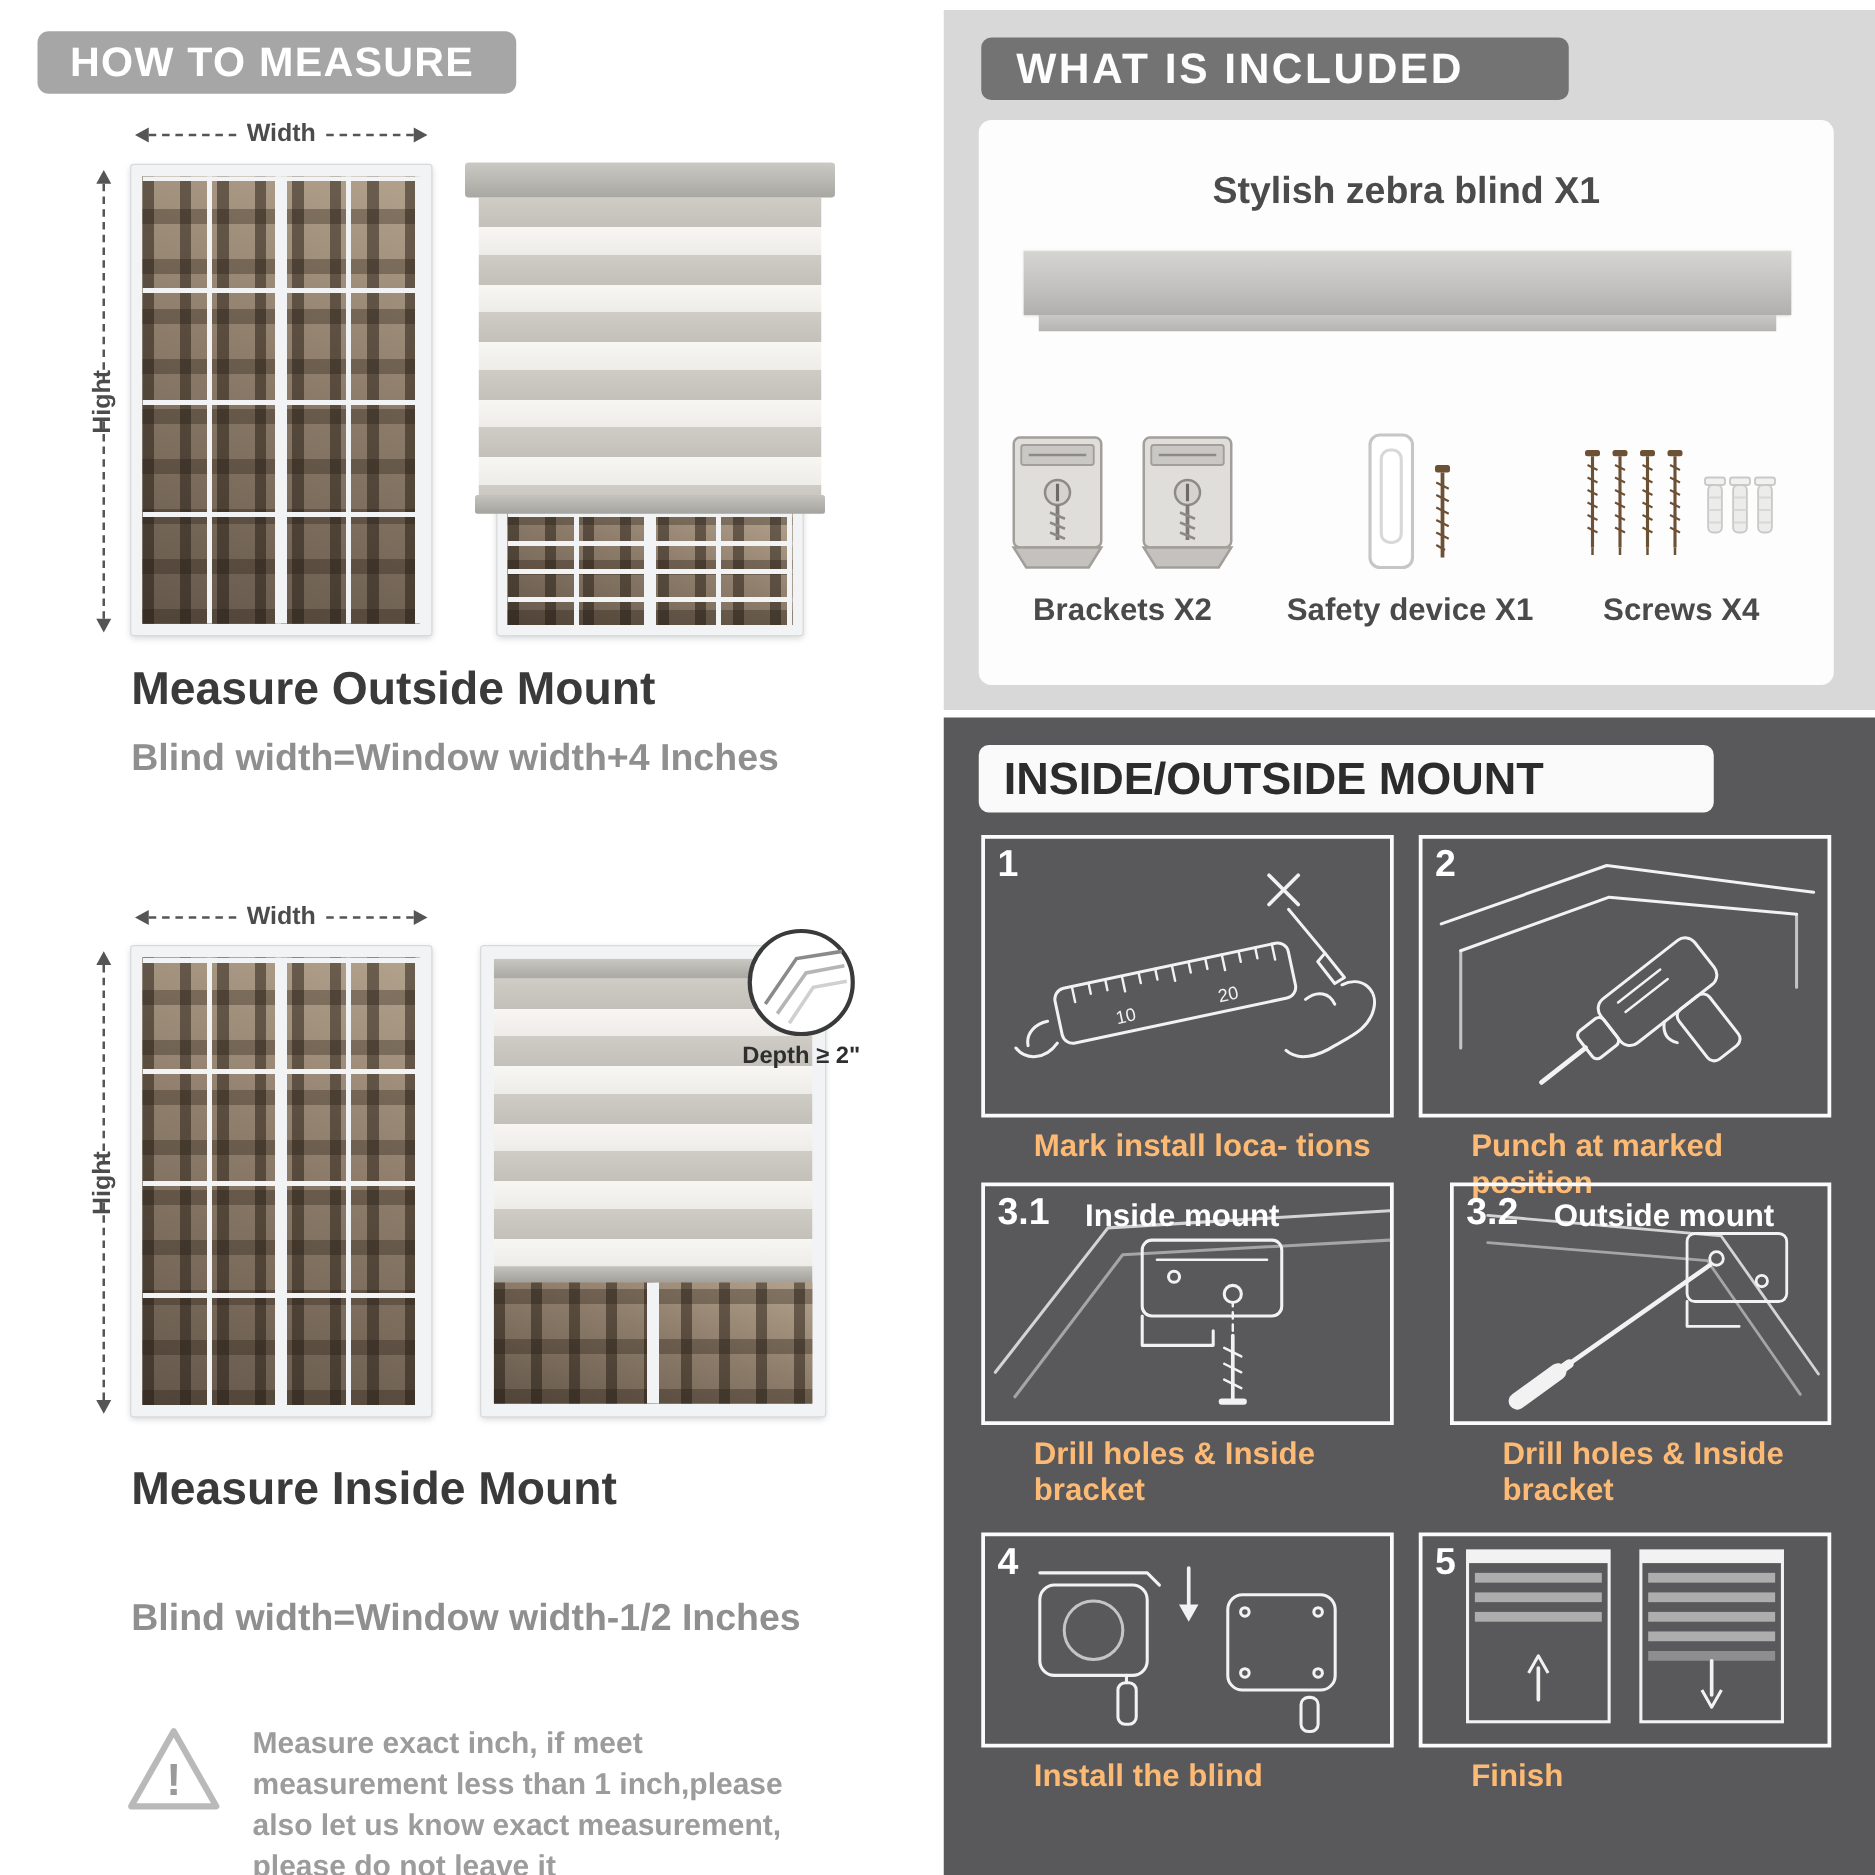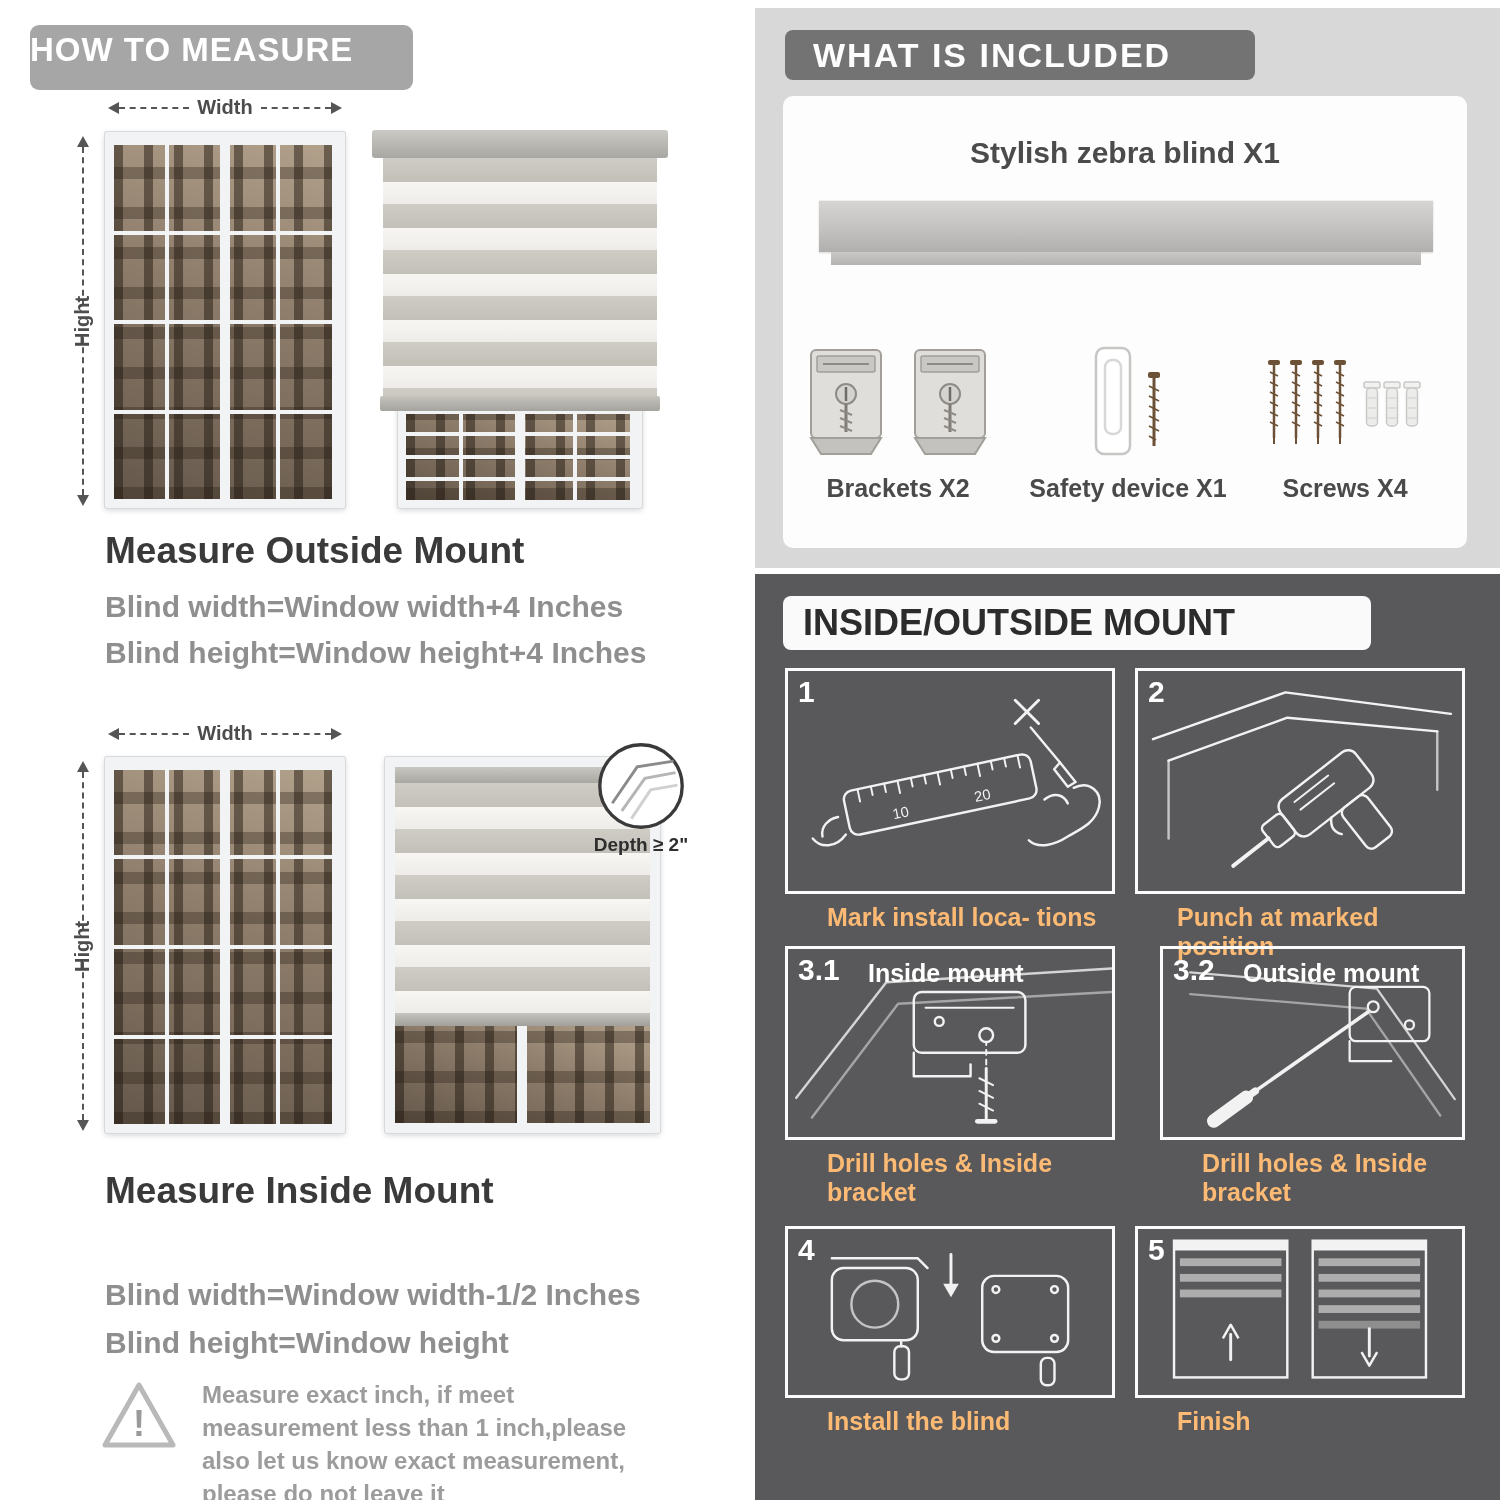--- a/index.html
+++ b/index.html
@@ -1,22 +1,22 @@
 <!DOCTYPE html>
 <html><head>
 <meta charset="utf-8">
 <style>
   * { margin:0; padding:0; box-sizing:border-box; }
   body { background:#ffffff; font-family:"Liberation Sans", sans-serif; }
   .canvas { position:relative; width:1500px; height:1500px; background:#ffffff; overflow:hidden; }
 
   
-  .header-pill { position:absolute; left:30px; top:25px; width:383px; height:65px;
+  .header-pill { position:absolute; left:30px; top:25px; width:383px; height:50px;
     background:#a6a6a6; border-radius:9px; color:#ffffff; font-size:33px; font-weight:bold;
-    line-height:50px; letter-spacing:1px; }
+    line-height:50px; padding-left:26px; letter-spacing:1px; }
 
   .win { position:absolute; background:#f1f3f5; border-radius:2px; padding:9px;
     box-shadow:0 0 0 1px #d8dadc, 0 2px 6px rgba(0,0,0,.18); }
   .win .panes { position:relative; width:100%; height:100%; overflow:hidden; }
   .photo { background-color:#8d7c6a;
     background-image:
       repeating-linear-gradient(90deg, rgba(30,22,14,.48) 0 9px, rgba(0,0,0,0) 9px 30px),
       repeating-linear-gradient(0deg, rgba(42,32,22,.34) 0 12px, rgba(0,0,0,0) 12px 40px),
       linear-gradient(200deg, #b3a28c 0%, #8d7c6a 45%, #64574a 100%); }
   .muntins { position:absolute; inset:0;
@@ -151,21 +151,20 @@
           <div class="muntins"></div>
         </div>
     </div>
     <div class="cassette"></div>
     <div class="fabricB zebra"></div>
     <div class="railB"></div>
   </div>
 
   <h2 class="h-title h-out">Measure Outside Mount</h2>
   <p class="gline t-out1">Blind width=Window width+4 Inches</p>
-  <p class="gline t-out2">Blind height=Window height+4 Inches</p>
 
   <div class="mh mh2">
     <span class="ah l"></span>
     <span class="dash"></span>
     <span class="lbl">Width</span>
     <span class="dash"></span>
     <span class="ah r"></span>
   </div>
 
   <div class="mv mv2">
@@ -198,21 +197,20 @@
       <circle cx="48" cy="48" r="43" fill="#ffffff" stroke="#3a3a3a" stroke-width="3.5"></circle>
       <path d="M18 66 L44 28 L82 22" stroke="#8a8a8a" fill="none" stroke-width="3"></path>
       <path d="M28 74 L52 40 L84 34" stroke="#b5b5b5" fill="none" stroke-width="3"></path>
       <path d="M38 82 L58 52 L86 47" stroke="#d0d0d0" fill="none" stroke-width="3"></path>
     </svg>
     <div class="depth-label">Depth ≥ 2"</div>
   </div>
 
   <h2 class="h-title h-in">Measure Inside Mount</h2>
   <p class="gline t-in2">Blind width=Window width-1/2 Inches</p>
-  <p class="gline t-in3">Blind height=Window height</p>
 
   <div class="warn">
     <svg width="78" height="74" viewBox="0 0 78 74">
       <path d="M39 7 L73 67 L5 67 Z" fill="none" stroke="#b9b9b9" stroke-width="5" stroke-linejoin="round"></path>
       <text x="39" y="58" text-anchor="middle" font-size="36" font-weight="bold" fill="#9a9a9a" font-family="Liberation Sans, sans-serif">!</text>
     </svg>
     <p class="warn-text">Measure exact inch, if meet measurement less than 1 inch,please also let us know exact measurement, please do not leave it</p>
   </div>
 
   <section class="right-top">

